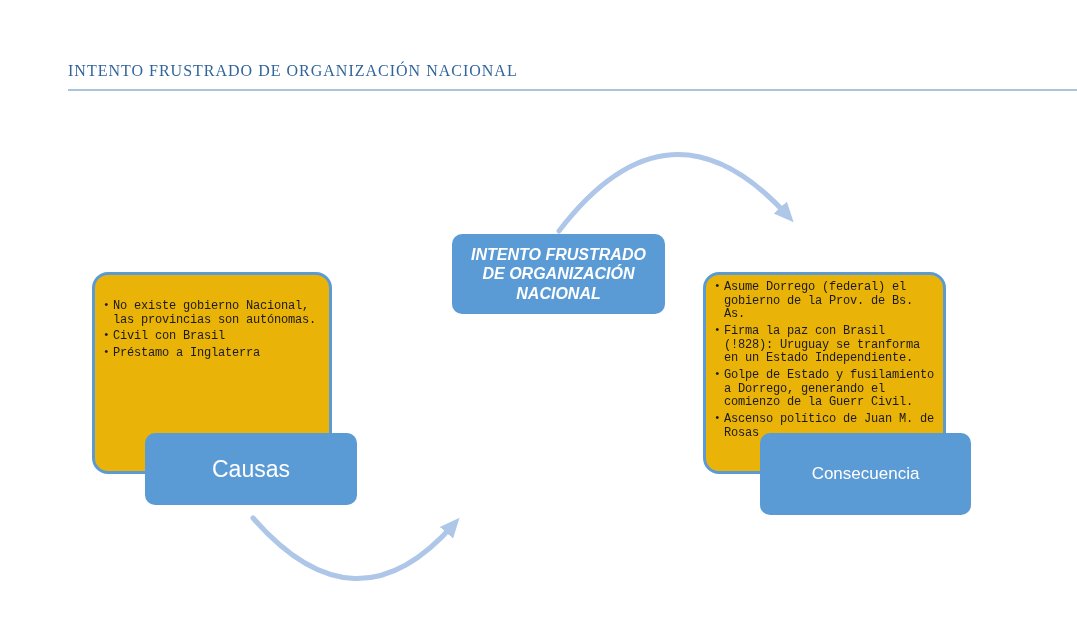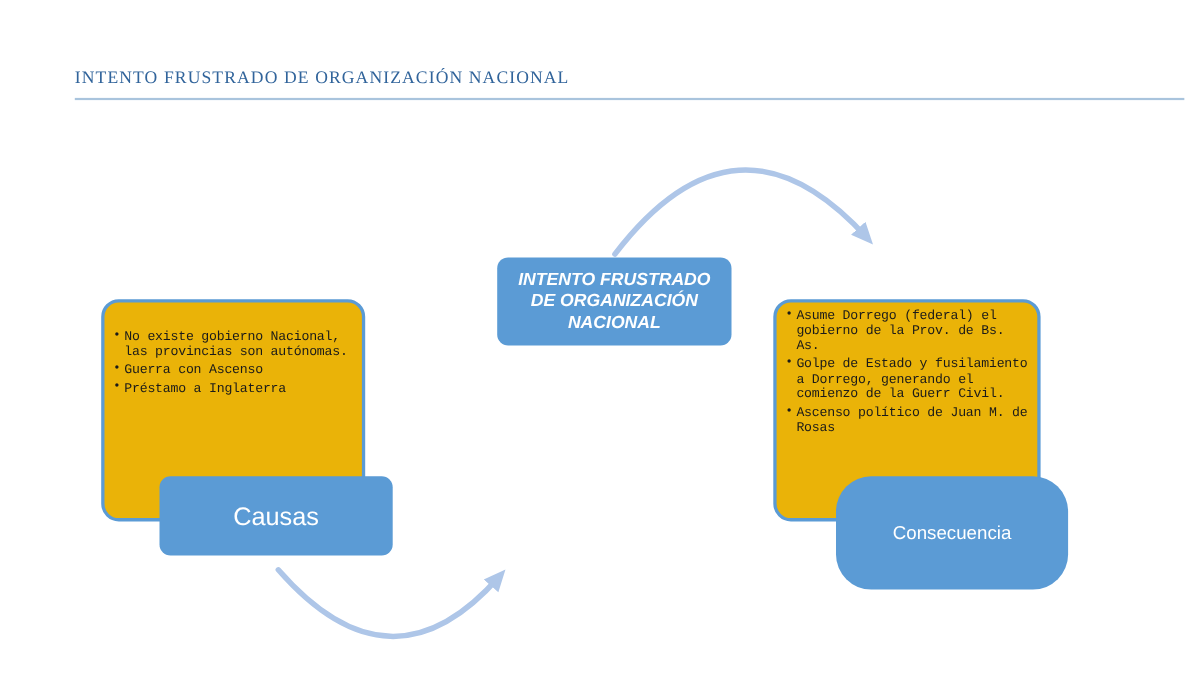--- a/index.html
+++ b/index.html
@@ -85,21 +85,21 @@
     background: var(--accent-blue, #5b9bd5);
     border-radius: 10px;
     display: flex;
     align-items: center;
     justify-content: center;
     color: #ffffff;
     z-index: 3;
     box-sizing: border-box;
   }
   .causes-box       { left: 145px; top: 433px; width: 212px; height: 72px; font-size: 23px; }
-  .consequences-box { left: 760px; top: 433px; width: 211px; height: 103px; font-size: 17px; border-radius: 32px; }
+  .consequences-box { left: 760px; top: 433px; width: 211px; height: 82px; font-size: 17px; }
   .center-title-box {
     left: 452px; top: 234px; width: 213px; height: 80px;
     font-size: 16px;
     font-weight: bold;
     text-align: center;
     line-height: 1.22;
     white-space: pre-line;
     font-style: italic;
   }
 </style>
@@ -117,37 +117,38 @@
         <path d="M0,0.8 L9.5,5 L0,9.2 Z" fill="#aec6e8"></path>
       </marker>
     </defs>
     <path class="arc" d="M 559 231 Q 670 86 788 216" marker-end="url(#arrowhead)"></path>
     <path class="arc" d="M 253 518 Q 356 636 454 524" marker-end="url(#arrowhead)"></path>
   </svg>
 
   <div class="panel panel-causes">
     <ul class="bullet-list">
       <li>No existe gobierno Nacional, las provincias son autónomas.</li>
-      <li>Guerra con Ascenso</li>
+      <li>Civil con Brasil</li>
       <li>Préstamo a Inglaterra</li>
     </ul>
   </div>
   <div class="label-box causes-box">
     <span>Causas</span>
   </div>
 
   <div class="label-box center-title-box">
     <span>INTENTO FRUSTRADO
 DE ORGANIZACIÓN
 NACIONAL</span>
   </div>
 
   <div class="panel panel-consequences">
     <ul class="bullet-list">
       <li>Asume Dorrego (federal) el gobierno de la Prov. de Bs. As.</li>
+      <li>Firma la paz con Brasil (!828): Uruguay se tranforma en un Estado Independiente.</li>
       <li>Golpe de Estado y fusilamiento a Dorrego, generando el comienzo de la Guerr Civil.</li>
       <li>Ascenso político de Juan M. de Rosas</li>
     </ul>
   </div>
   <div class="label-box consequences-box">
     <span>Consecuencia</span>
   </div>
 
 </div>
 

